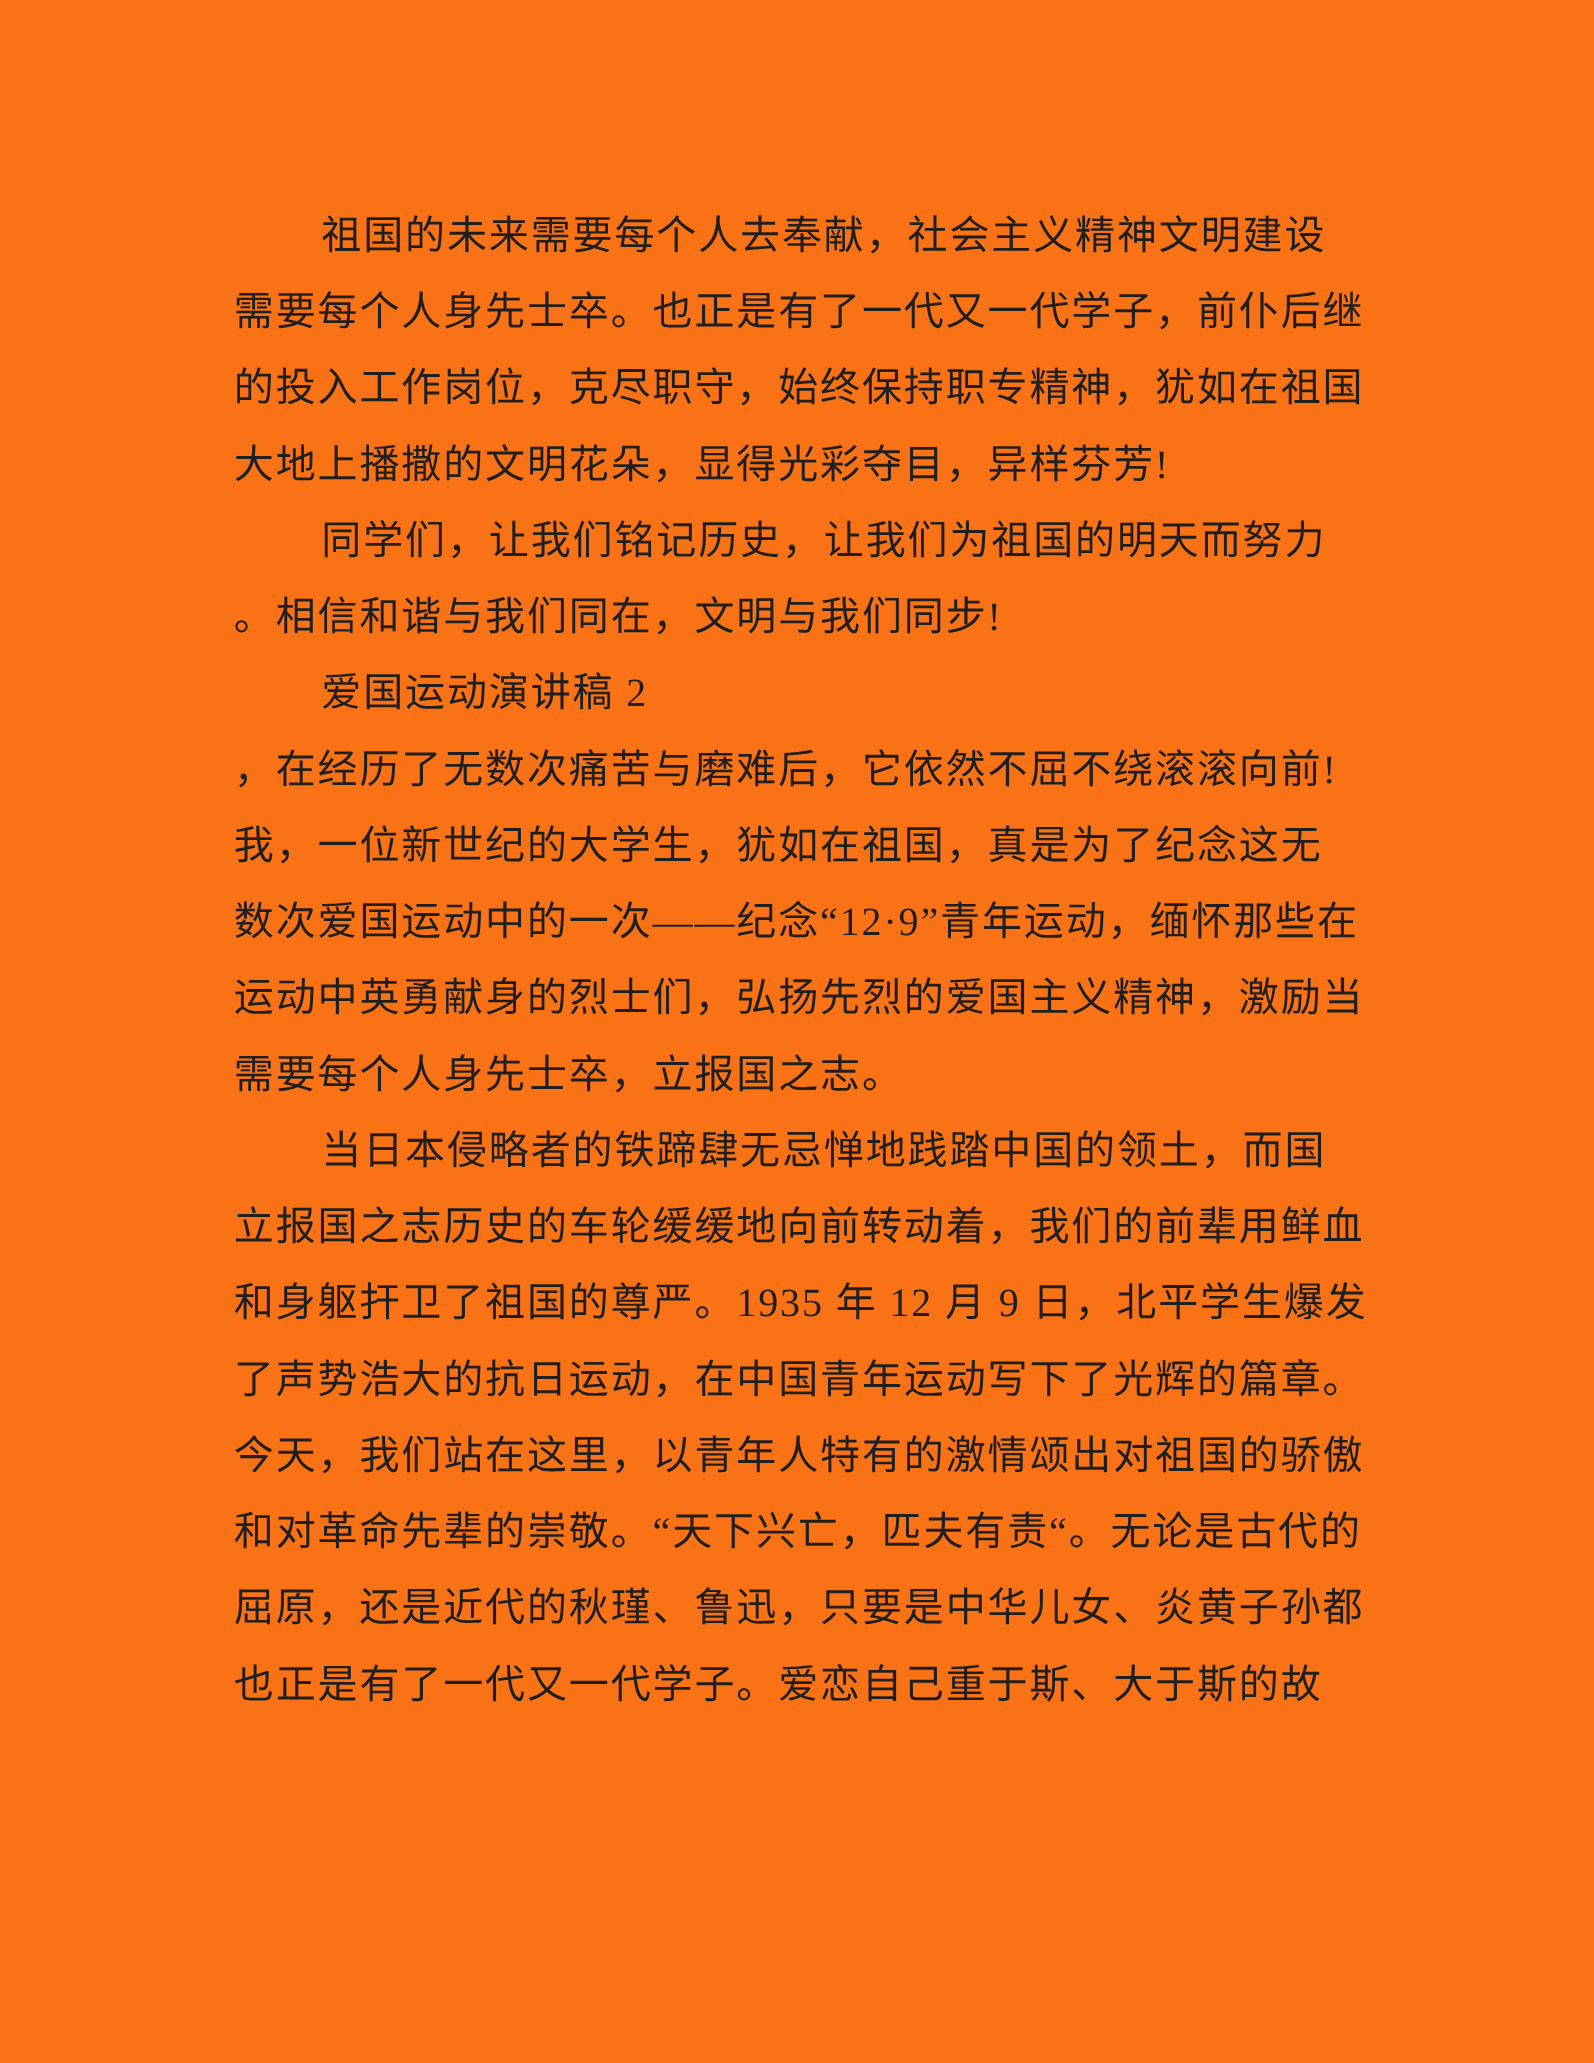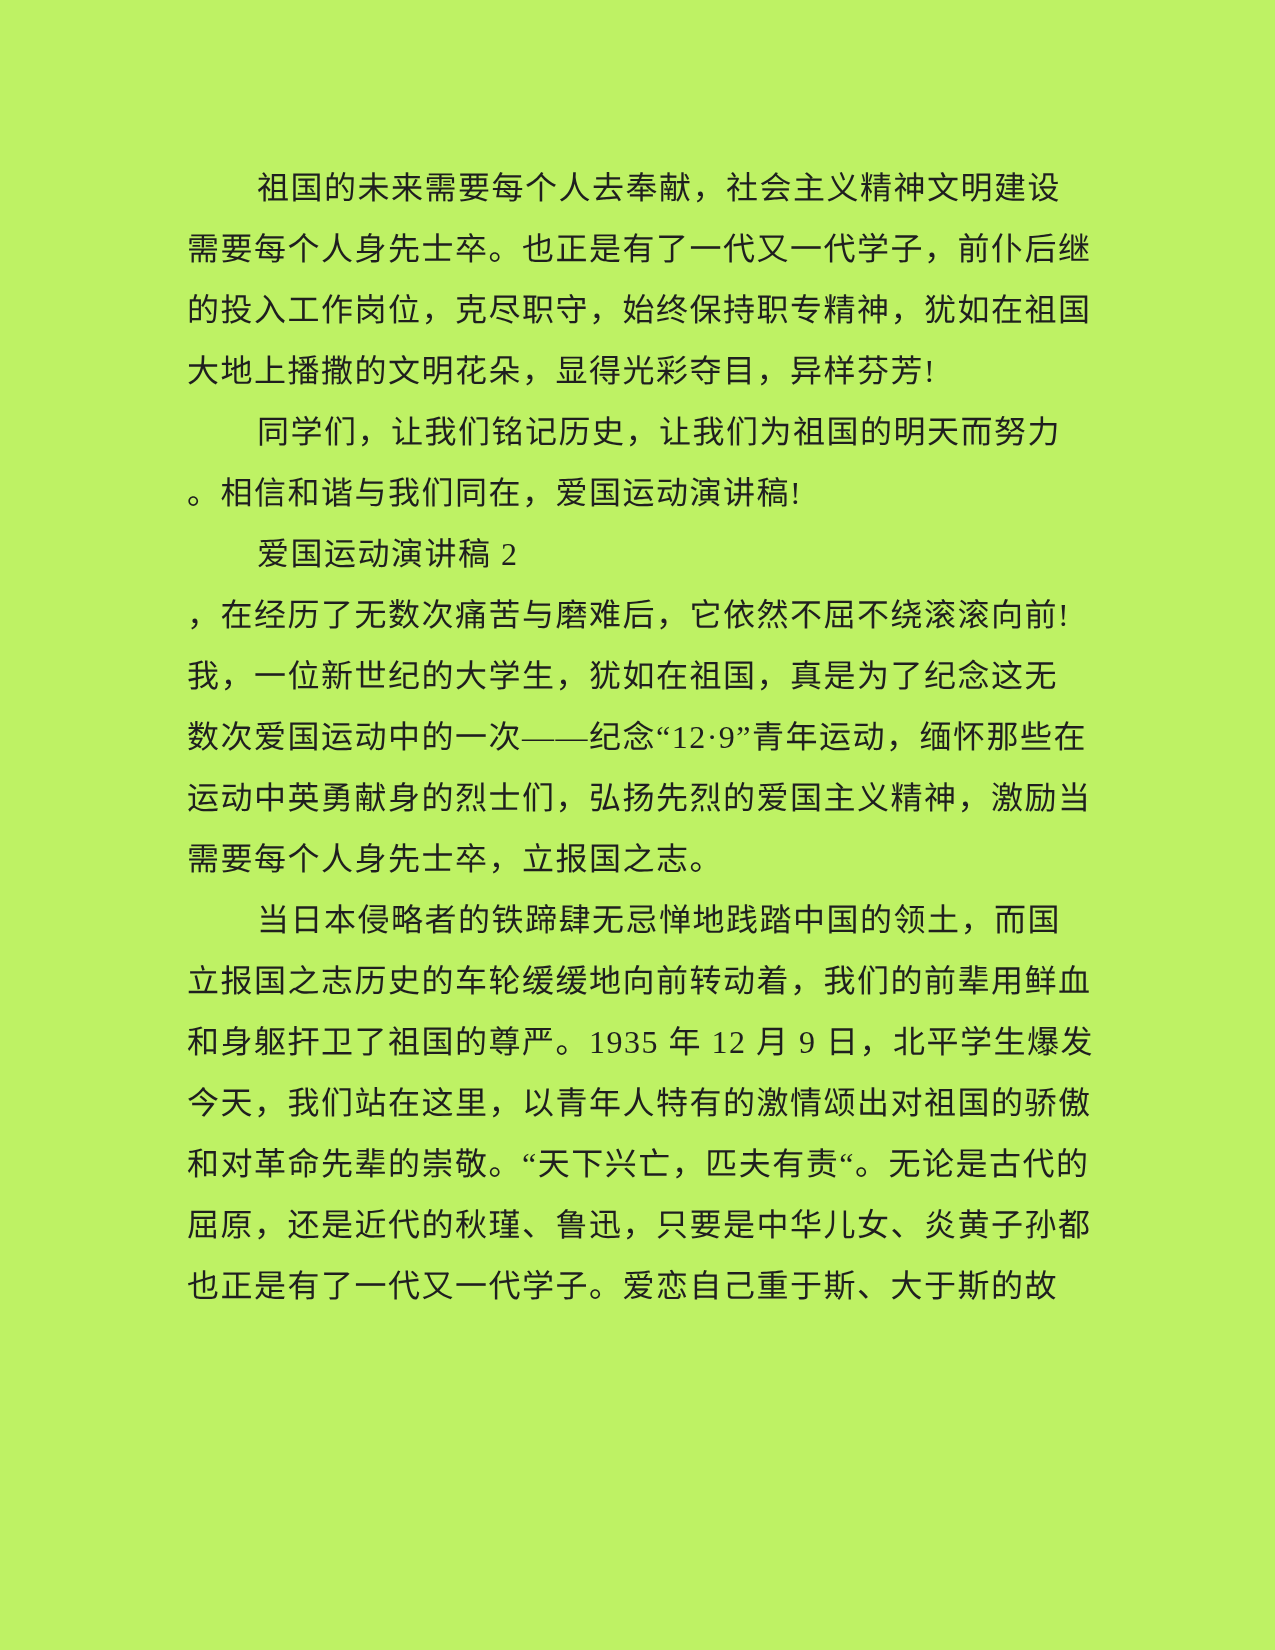--- a/index.html
+++ b/index.html
@@ -4,21 +4,21 @@
 <style>
   html, body {
     margin: 0;
     padding: 0;
     background: #ffffff;
   }
   .page {
     position: relative;
     width: 1275px;
     height: 1650px;
-    background: #bef264;
+    background: #f97316;
     overflow: hidden;
     margin: 0 auto;
   }
   .text-block {
     position: absolute;
     left: 187px;
     top: 158px;
     width: 905px;
   }
   .paragraph {
@@ -44,35 +44,36 @@
 <div class="page">
   <div class="text-block">
       <div class="paragraph">
         <div class="line indent">祖国的未来需要每个人去奉献，社会主义精神文明建设</div>
         <div class="line">需要每个人身先士卒。也正是有了一代又一代学子，前仆后继</div>
         <div class="line">的投入工作岗位，克尽职守，始终保持职专精神，犹如在祖国</div>
         <div class="line">大地上播撒的文明花朵，显得光彩夺目，异样芬芳!</div>
       </div>
       <div class="paragraph">
         <div class="line indent">同学们，让我们铭记历史，让我们为祖国的明天而努力</div>
-        <div class="line">。相信和谐与我们同在，爱国运动演讲稿!</div>
+        <div class="line">。相信和谐与我们同在，文明与我们同步!</div>
       </div>
       <div class="paragraph">
         <div class="line indent">爱国运动演讲稿 2</div>
       </div>
       <div class="paragraph">
         <div class="line">，在经历了无数次痛苦与磨难后，它依然不屈不绕滚滚向前!</div>
         <div class="line">我，一位新世纪的大学生，犹如在祖国，真是为了纪念这无</div>
         <div class="line">数次爱国运动中的一次——纪念“12·9”青年运动，缅怀那些在</div>
         <div class="line">运动中英勇献身的烈士们，弘扬先烈的爱国主义精神，激励当</div>
         <div class="line">需要每个人身先士卒，立报国之志。</div>
       </div>
       <div class="paragraph">
         <div class="line indent">当日本侵略者的铁蹄肆无忌惮地践踏中国的领土，而国</div>
         <div class="line">立报国之志历史的车轮缓缓地向前转动着，我们的前辈用鲜血</div>
         <div class="line">和身躯扞卫了祖国的尊严。1935 年 12 月 9 日，北平学生爆发</div>
+        <div class="line">了声势浩大的抗日运动，在中国青年运动写下了光辉的篇章。</div>
         <div class="line">今天，我们站在这里，以青年人特有的激情颂出对祖国的骄傲</div>
         <div class="line">和对革命先辈的崇敬。“天下兴亡，匹夫有责“。无论是古代的</div>
         <div class="line">屈原，还是近代的秋瑾、鲁迅，只要是中华儿女、炎黄子孙都</div>
         <div class="line">也正是有了一代又一代学子。爱恋自己重于斯、大于斯的故</div>
       </div>
     </div>
 </div>
 
 </body></html>

